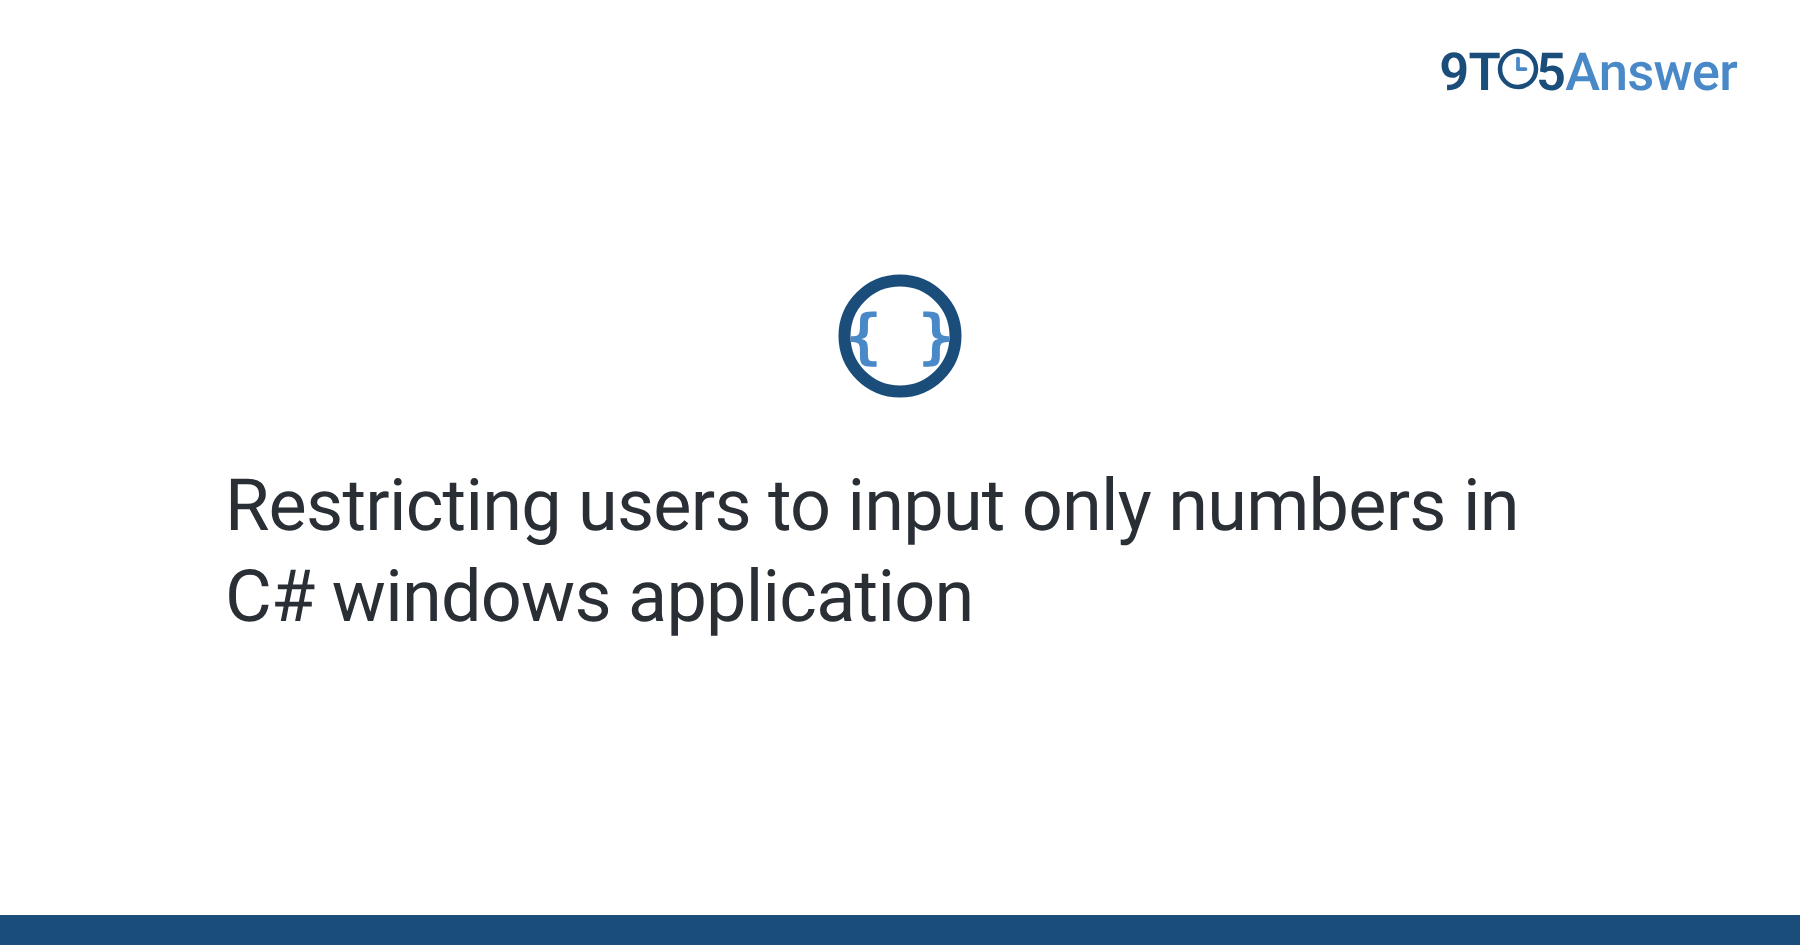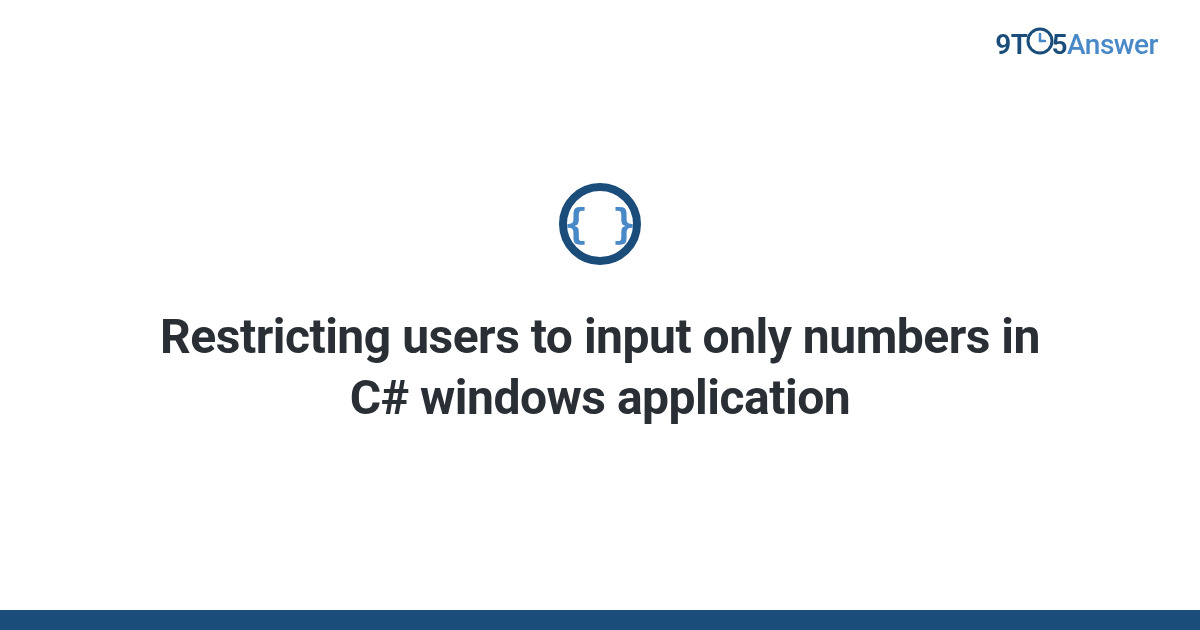--- a/index.html
+++ b/index.html
@@ -12,21 +12,21 @@
       height: 630px;
       font-family: -apple-system, BlinkMacSystemFont, "Segoe UI", Roboto, Helvetica, Arial, sans-serif;
       background: #ffffff;
       position: relative;
       overflow: hidden;
     }
     .header-logo {
       position: absolute;
       top: 28px;
       right: 42px;
-      font-size: 28px;
+      font-size: 35px;
       font-weight: 600;
       letter-spacing: -0.5px;
     }
     .header-logo .nine-t {
       color: #1a4d7a;
     }
     .header-logo .clock-o {
       display: inline-block;
       vertical-align: middle;
       margin: 0 -2px;
@@ -49,23 +49,23 @@
       display: flex;
       flex-direction: column;
       align-items: center;
       justify-content: center;
     }
     .code-icon {
       margin-bottom: 36px;
     }
     .title {
       font-size: 48px;
-      font-weight: 700;
+      font-weight: 400;
       color: #2a2f36;
-      text-align: center;
+      text-align: left;
       line-height: 1.28;
       max-width: 900px;
       letter-spacing: -0.5px;
     }
     .bottom-bar {
       position: absolute;
       bottom: 0;
       left: 0;
       right: 0;
       height: 20px;

